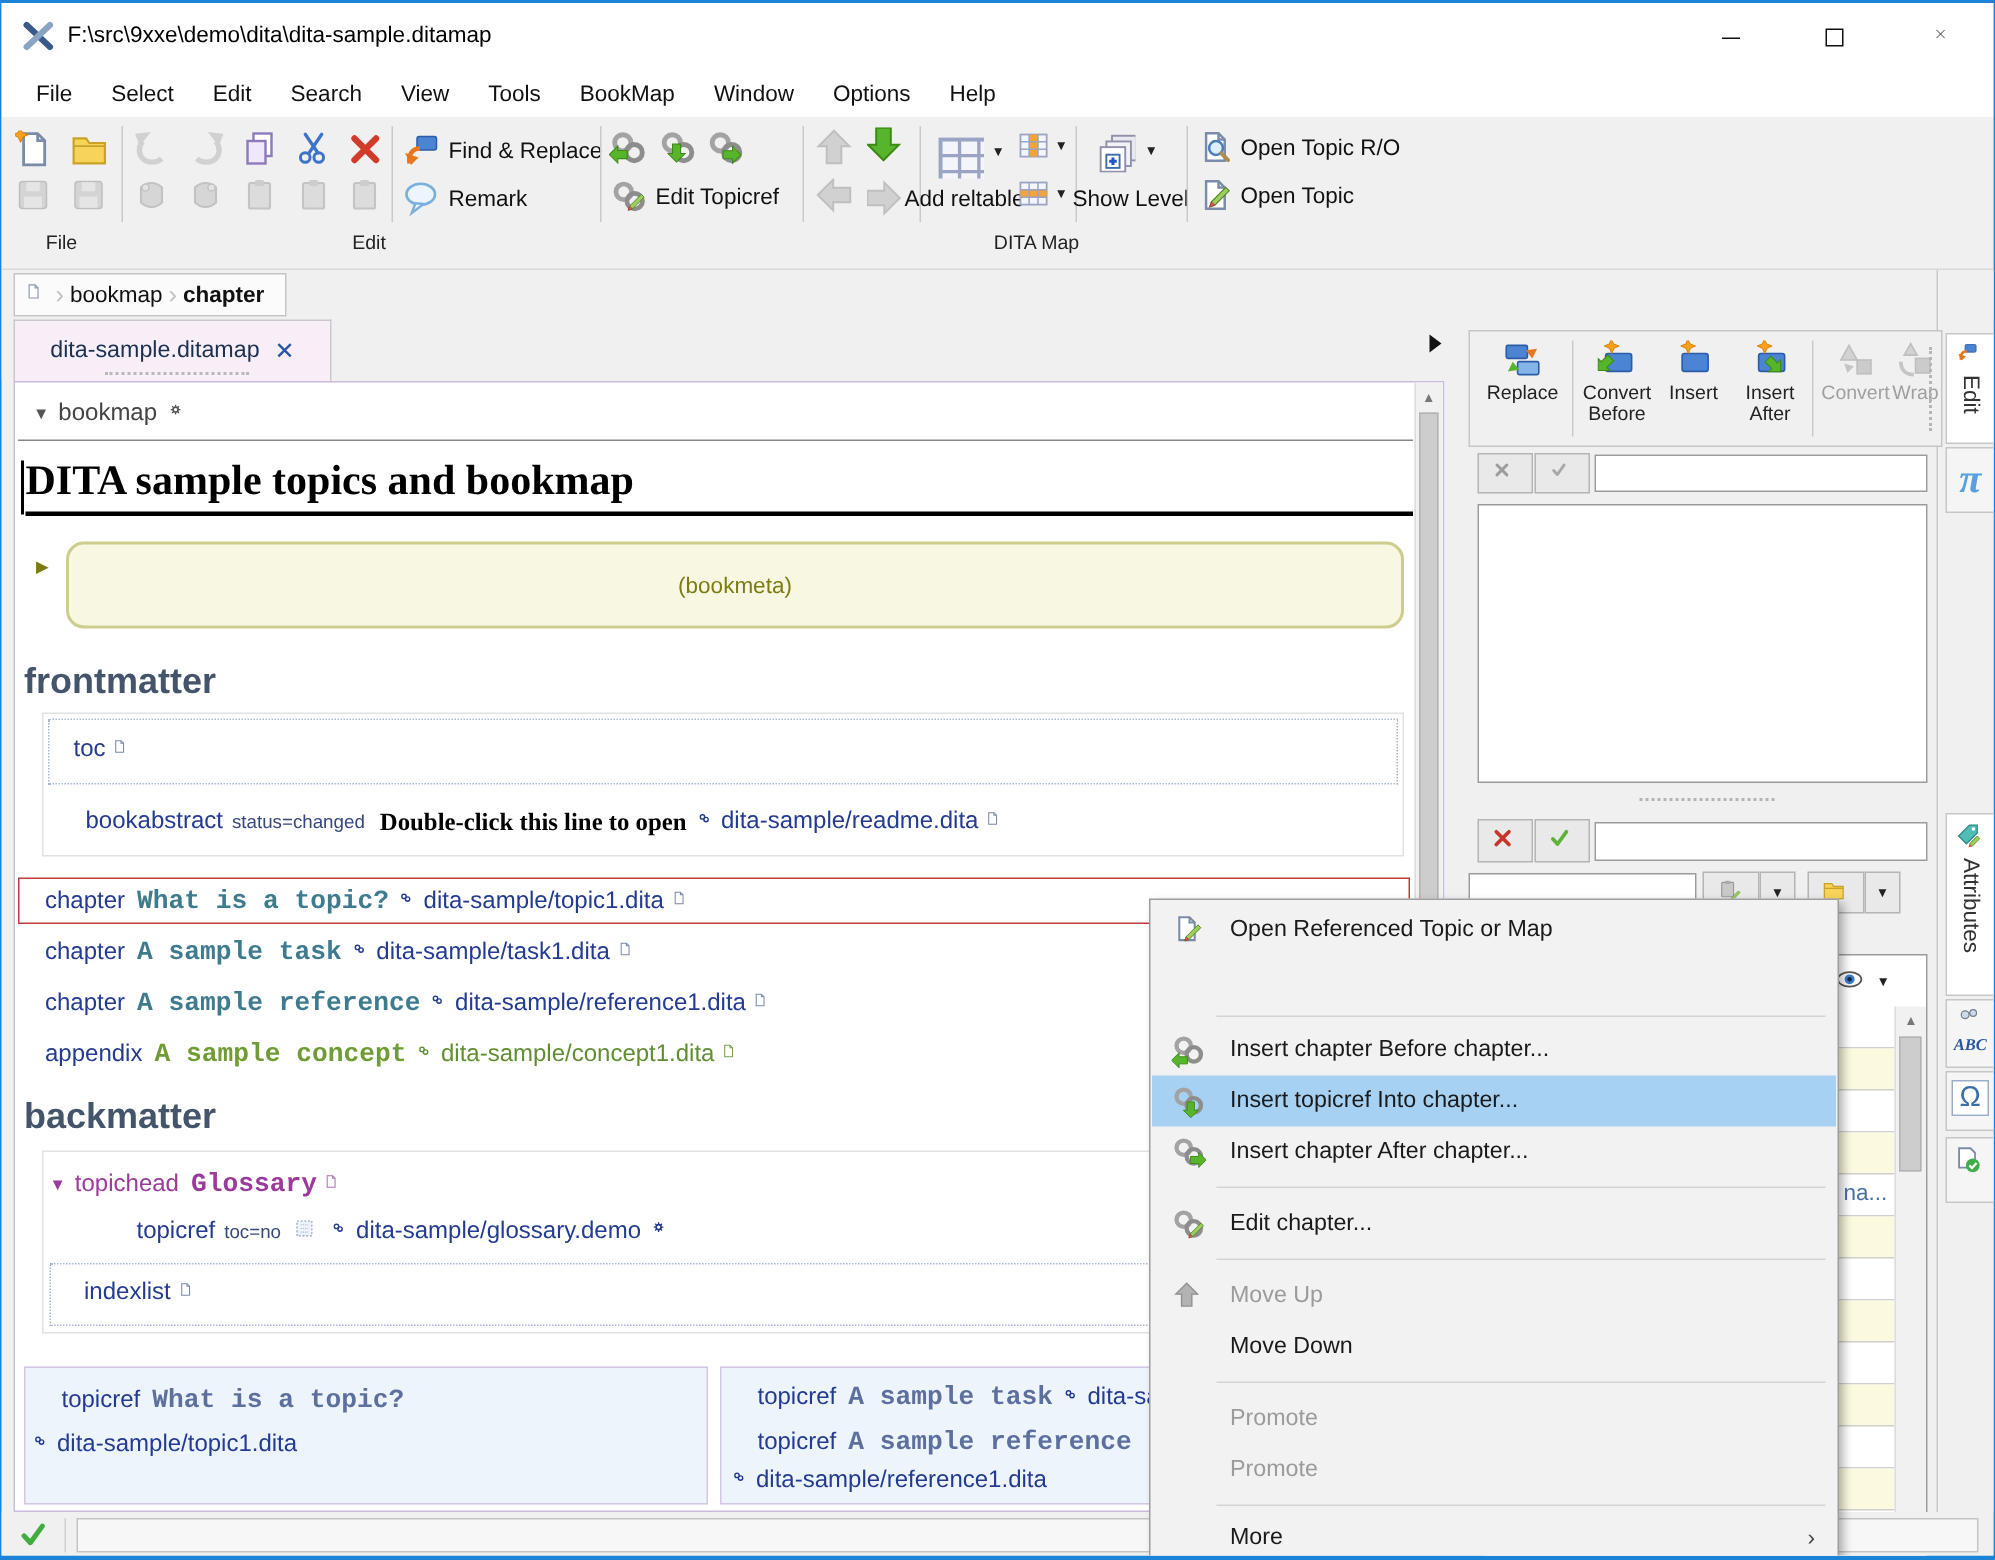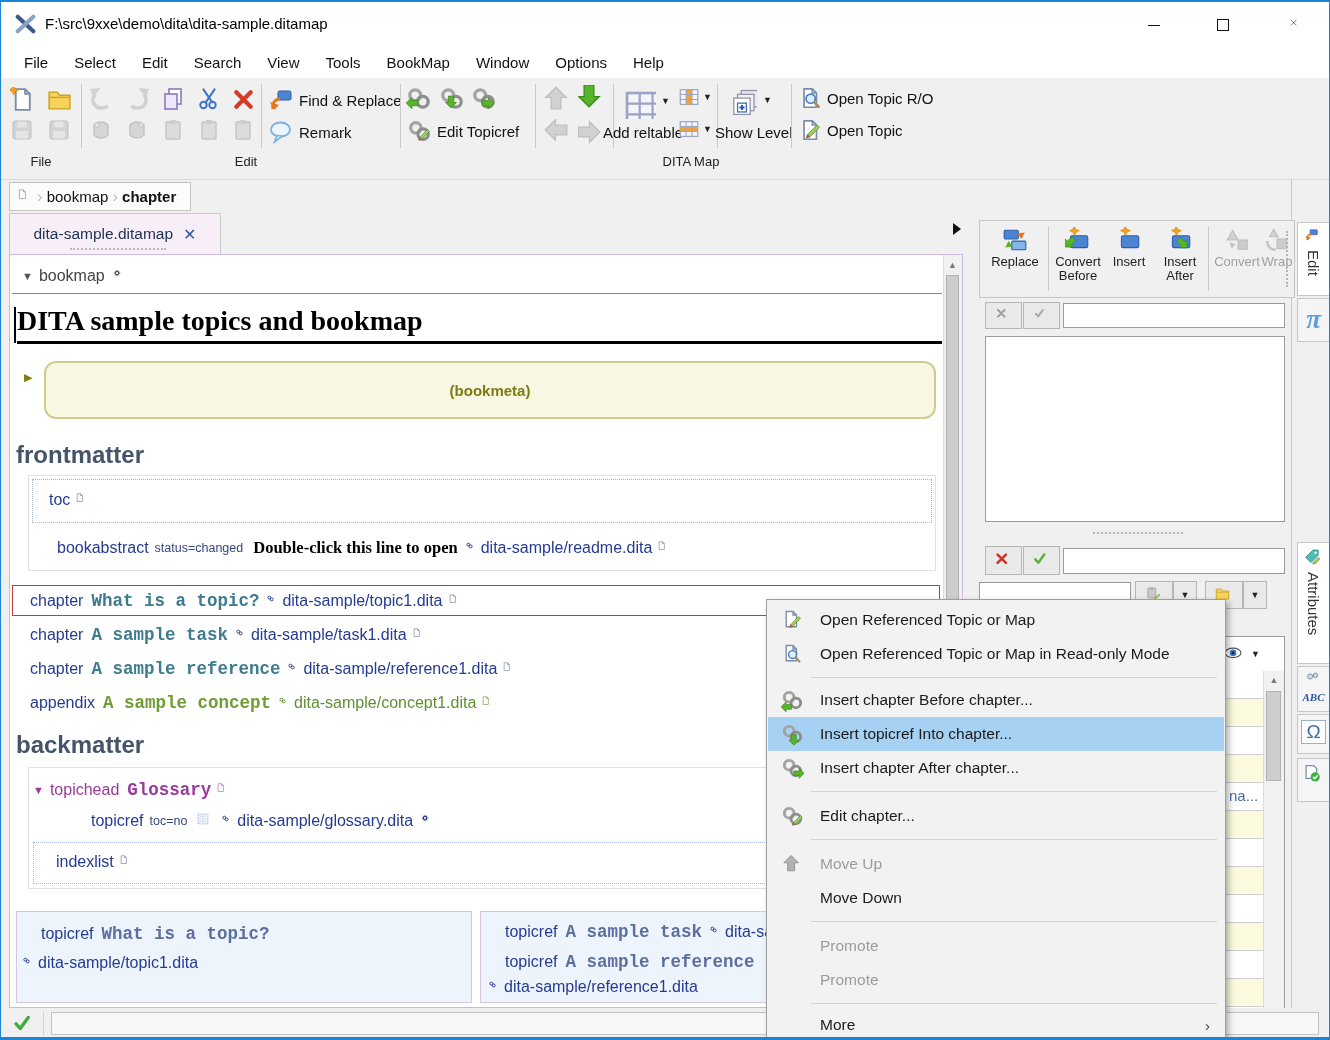--- a/index.html
+++ b/index.html
@@ -507,21 +507,21 @@
           <use href="#s-gear" transform="scale(0.58)"></use>
         </svg>
     </div>
     <div class="abs" style="left:2px;top:38px;width:930px;border-top:1px solid #888"></div>
 
     <div class="abs" style="left:4px;top:52px;width:2px;height:36px;background:#000"></div>
     <div class="abs" style="left:7px;top:50px;width:925px;font-family:'Liberation Serif','DejaVu Serif',serif;font-weight:bold;font-size:28px;color:#000;border-bottom:3px solid #000;padding-bottom:4px">DITA sample topics and bookmap</div>
 
     <span class="abs toggle" style="left:14px;top:116px;color:#7c7c12">▶</span>
     <div class="abs" style="left:34px;top:106px;width:892px;height:58px;background:#f7f7e2;border:2px solid #cdcd8e;border-radius:12px;display:flex;align-items:center;justify-content:center">
-      <span style="font-size:15px;font-weight:bold;color:#7c7c12">(bookmeta)</span>
+      <span style="font-size:15px;font-weight:normal;color:#7c7c12">(bookmeta)</span>
     </div>
 
     <div class="abs sect" style="left:6px;top:186px">frontmatter</div>
 
     <div class="abs" style="left:18px;top:220px;width:908px;height:96px;border:1px solid #e2e2e2">
       <div class="abs dotbox" style="left:3px;top:3px;width:900px;height:44px">
         <div class="drow" style="left:16px;top:11px">
           <span class="el">toc</span>
           <svg class="ic pageic" width="15" height="15">
               <use href="#s-page" transform="scale(0.62)"></use>
@@ -601,21 +601,21 @@
       </div>
       <div class="drow" style="left:62px;top:44px">
         <span class="el">topicref</span>
         <span class="attr">toc=no</span>
         <svg class="ic" width="17" height="17" style="margin-left:10px">
             <use href="#s-dotsq" transform="scale(0.7)"></use>
           </svg>
         <svg class="ic chainic" width="13" height="13">
             <use href="#s-chain-cc" transform="scale(0.54)"></use>
           </svg>
-        <span class="href">dita-sample/glossary.dita</span>
+        <span class="href">dita-sample/glossary.demo</span>
         <svg class="ic" width="14" height="14" style="color:#243b92;margin-left:8px">
             <use href="#s-gear" transform="scale(0.58)"></use>
           </svg>
       </div>
       <div class="abs dotbox" style="left:4px;top:74px;width:898px;height:42px">
         <div class="drow" style="left:22px;top:10px">
           <span class="el">indexlist</span>
           <svg class="ic pageic" width="15" height="15">
               <use href="#s-page" transform="scale(0.62)"></use>
             </svg>
@@ -843,31 +843,20 @@
       <span class="mi-ic">
           <svg width="21" height="21">
             <use href="#s-page" style="color:#7a8ca8" transform="scale(0.87)"></use>
             <g transform="translate(5 5) scale(0.72)">
               <use href="#s-pencil"></use>
             </g>
           </svg>
         </span>
       <span class="mi-label">Open Referenced Topic or Map</span>
     </div>
-    <div class="mi" style="top:37px">
-      <span class="mi-ic">
-          <svg width="21" height="21">
-            <use href="#s-page" style="color:#7a8ca8" transform="scale(0.87)"></use>
-            <g transform="translate(4 4) scale(0.75)">
-              <use href="#s-magnifier"></use>
-            </g>
-          </svg>
-        </span>
-      <span class="mi-label">Open Referenced Topic or Map in Read-only Mode</span>
-    </div>
     <div class="msep" style="top:77px"></div>
     <div class="mi" style="top:83px">
       <span class="mi-ic">
           <svg width="23" height="23">
             <use href="#s-chain"></use>
             <g transform="translate(-1 11) scale(0.55)">
               <use href="#s-arrow-green" transform="rotate(-90 12 12)"></use>
             </g>
           </svg>
         </span>

